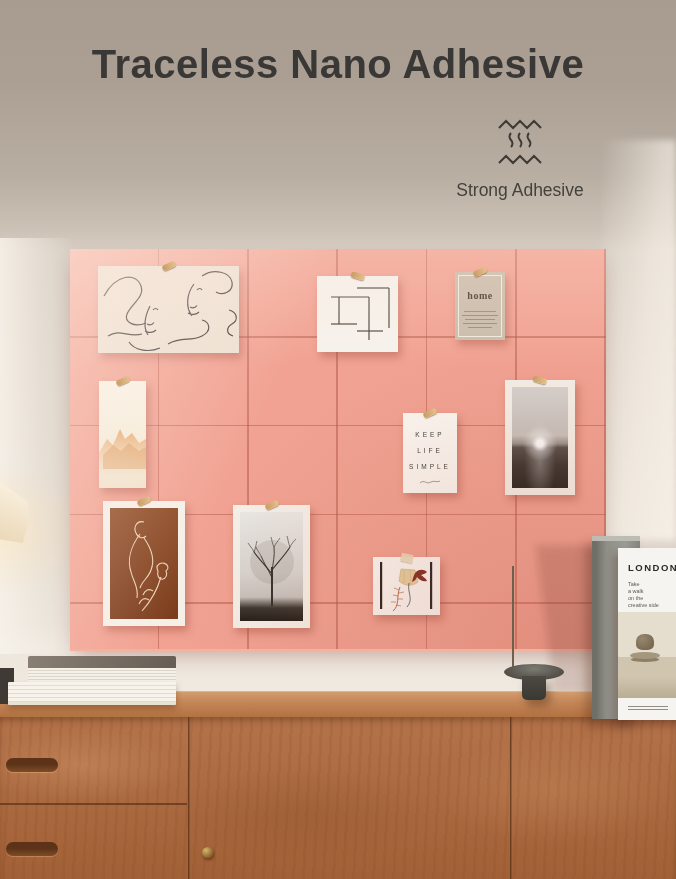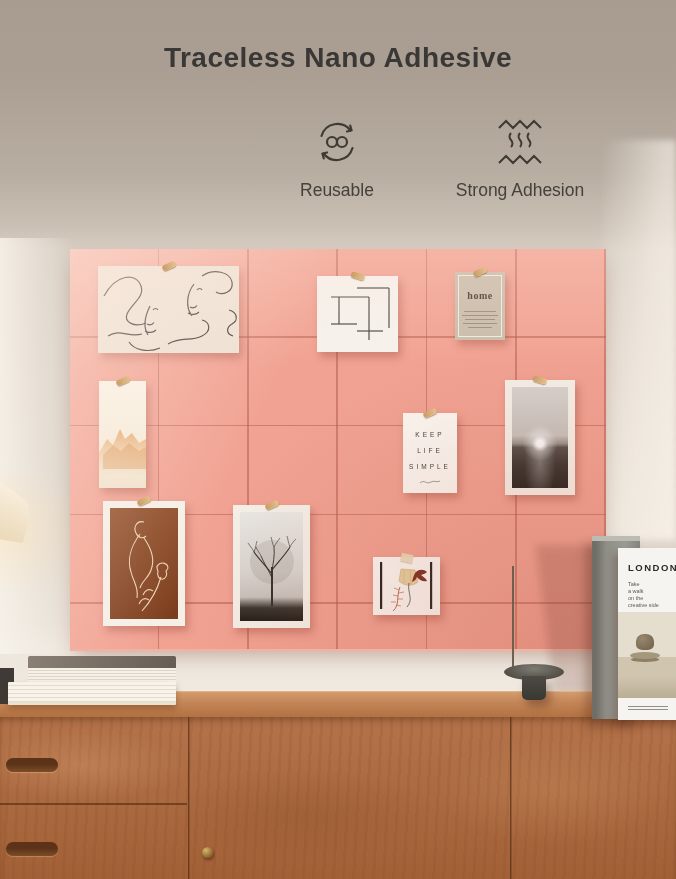--- a/index.html
+++ b/index.html
@@ -7,21 +7,21 @@
     position:relative; width:676px; height:879px; margin:0 auto; overflow:hidden;
     font-family:"Liberation Sans", sans-serif;
     background:linear-gradient(180deg,
       #a89c90 0%, #ab9f93 9%, #b9aea2 20%, #ccc1b5 26%,
       #d7cdc2 28.5%, #dcd2c7 45%, #e0d7cc 62%, #e7dfd5 71%,
       #ece6dd 73.5%, #efe9e0 78.6%, #efe9e0 100%);
   }
   
   .title{
     position:absolute; top:42px; left:0; width:100%; text-align:center;
-    font-size:28px; font-weight:600; letter-spacing:.5px; color:#3a3836;
+    font-size:40px; font-weight:600; letter-spacing:.5px; color:#3a3836;
   }
   .feature{ position:absolute; top:118px; text-align:center; }
   .f1{left:85px; width:150px;} .f2{left:262px; width:150px;} .f3{left:435px; width:170px;}
   .feature svg{display:block; margin:0 auto 14px auto;}
   .feature .flabel{font-size:17.5px; color:#45413b; font-weight:500;}
   
   .left-wall{position:absolute; left:0; top:238px; width:74px; height:416px; z-index:1;
     background:linear-gradient(90deg, rgba(248,243,235,.85), rgba(248,243,235,0));}
   .light-patch{position:absolute; left:602px; top:140px; width:74px; height:400px; z-index:1;
     background:linear-gradient(96deg, rgba(252,247,239,0) 0%, rgba(253,248,240,.55) 55%, rgba(253,249,241,.7) 100%);
@@ -145,41 +145,30 @@
     background:repeating-linear-gradient(180deg,#efe9df 0 4px,#cdc4b4 4px 6px,#b7ab97 6px 7px);}
 </style>
 </head>
 <body>
 
 <div class="canvas">
 
   <div class="title">Traceless Nano Adhesive</div>
 
 
-  <div class="feature f2">
-    <svg width="48" height="48" viewBox="0 0 48 48" fill="none" stroke="#3e3a34" stroke-width="2.2" stroke-linecap="round">
-      <path d="M37.5 12.5 A16.5 16.5 0 0 0 8.5 18"></path>
-      <path d="M34 13.5 L38.5 12.2 L37.2 7.5"></path>
-      <path d="M10.5 35.5 A16.5 16.5 0 0 0 39.5 30"></path>
-      <path d="M14 34.5 L9.5 35.8 L10.8 40.5"></path>
-      <circle cx="19" cy="24" r="5"></circle>
-        <circle cx="29" cy="24" r="5"></circle>
-    </svg>
-    <span class="flabel">Reusable</span>
-  </div>
 
   <div class="feature f3">
     <svg width="48" height="48" viewBox="0 0 48 48" fill="none" stroke="#3e3a34" stroke-width="2" stroke-linejoin="miter">
       <polyline points="3,10 10,3 17,10 24,3 31,10 38,3 45,10"></polyline>
       <path d="M15,15 q-3,3.5 0,7 q3,3.5 0,7"></path>
       <path d="M24,15 q-3,3.5 0,7 q3,3.5 0,7"></path>
       <path d="M33,15 q-3,3.5 0,7 q3,3.5 0,7"></path>
       <polyline points="3,45 10,38 17,45 24,38 31,45 38,38 45,45"></polyline>
     </svg>
-    <span class="flabel">Strong Adhesion</span>
+    <span class="flabel">Strong Adhesive</span>
   </div>
 
   <div class="left-wall"></div>
   <div class="light-patch"></div>
   <div class="lamp-glow"></div>
   <div class="lamp"></div>
 
   <div class="board">
 
     <div class="card c-faces">

